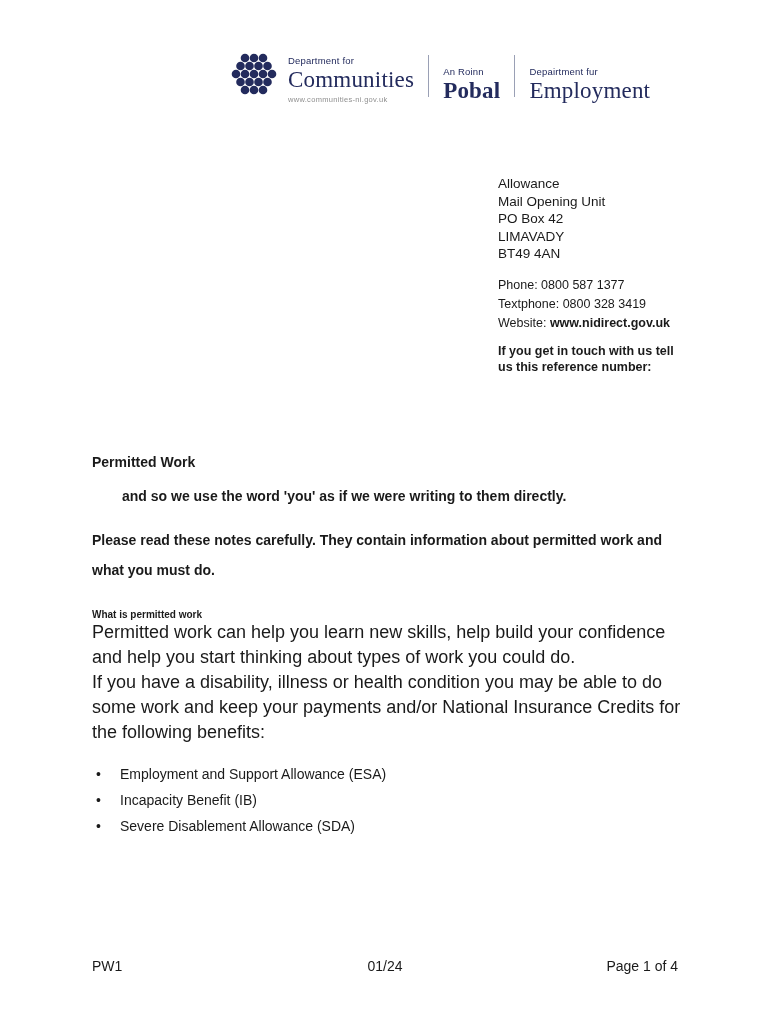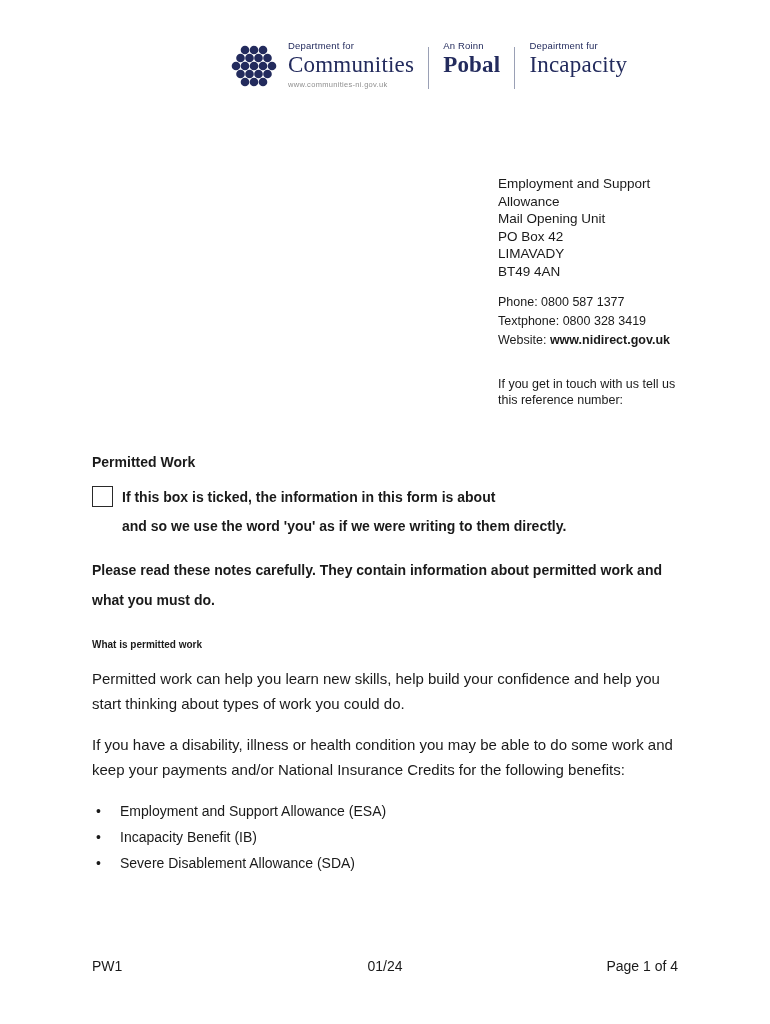--- a/index.html
+++ b/index.html
@@ -10,24 +10,24 @@
     height: 1024px;
     background: #ffffff;
     font-family: "Liberation Sans", sans-serif;
     color: #1a1a1a;
     overflow: hidden;
   }
 
   
   .logo-block {
     position: absolute;
-    top: 40px;
+    top: 48px;
     left: 230px;
     display: flex;
-    align-items: flex-start;
+    align-items: flex-end;
   }
   .crest { width: 48px; height: 56px; margin-right: 10px; flex: 0 0 auto; }
   .logo-sec { display: flex; flex-direction: column; justify-content: center; }
   .logo-small {
     font-size: 9.5px;
     color: #232b5d;
     letter-spacing: 0.2px;
     margin-bottom: 1px;
   }
   .logo-large {
@@ -52,23 +52,23 @@
     align-self: center;
   }
 
   
   .address-block { position: absolute; top: 175px; left: 498px; width: 190px; }
   .addr-line { font-size: 13.5px; line-height: 17.5px; }
   .contact-block { margin-top: 13px; }
   .contact-line { font-size: 12.5px; line-height: 19px; }
   .contact-line .bold-val { font-weight: bold; }
   .ref-note {
-    margin-top: 26px;
+    margin-top: 10px;
     font-size: 12.5px;
-    font-weight: normal;
+    font-weight: bold;
     line-height: 16px;
     width: 180px;
   }
 
   
   .body-block { position: absolute; top: 454px; left: 92px; width: 590px; }
   .doc-title { font-size: 14px; font-weight: bold; margin-bottom: 18px; }
   .checkbox-row { display: flex; align-items: flex-start; }
   .checkbox {
     width: 21px;
@@ -85,21 +85,21 @@
     font-weight: bold;
     margin: 11px 0 0 30px;
   }
   .para-bold {
     font-size: 14px;
     font-weight: bold;
     line-height: 30px;
     margin-top: 21px;
   }
   .section-heading { font-size: 10px; font-weight: bold; margin-top: 24px; }
-  .para { font-size: 15px; line-height: 25px; margin-top: 16px; }
+  .para { font-size: 18px; line-height: 25px; }
   .bullet-list { list-style: none; margin-top: 16px; }
   .bullet-item {
     position: relative;
     font-size: 14px;
     line-height: 26px;
     padding-left: 28px;
   }
   .bullet-item::before {
     content: "\2022";
     position: absolute;
@@ -159,26 +159,25 @@
       <div class="logo-url">www.communities-ni.gov.uk</div>
     </div>
     <div class="logo-div"></div>
     <div class="logo-sec">
       <div class="logo-small">An Roinn</div>
       <div class="logo-large bold">Pobal</div>
     </div>
     <div class="logo-div"></div>
     <div class="logo-sec">
       <div class="logo-small">Depairtment fur</div>
-      <div class="logo-large">Incapacity</div>
+      <div class="logo-large">Employment</div>
     </div>
   </header>
 
   <section class="address-block">
-    <div class="addr-line">Employment and Support</div>
     <div class="addr-line">Allowance</div>
     <div class="addr-line">Mail Opening Unit</div>
     <div class="addr-line">PO Box 42</div>
     <div class="addr-line">LIMAVADY</div>
     <div class="addr-line">BT49 4AN</div>
 
     <div class="contact-block">
       <div class="contact-line">
         <span>Phone:</span>
         <span>0800 587 1377</span>
@@ -192,24 +191,20 @@
         <span class="bold-val">www.nidirect.gov.uk</span>
       </div>
     </div>
 
     <div class="ref-note">If you get in touch with us tell us this reference number:</div>
   </section>
 
   <main class="body-block">
     <div class="doc-title">Permitted Work</div>
 
-    <div class="checkbox-row">
-      <span class="checkbox"></span>
-      <span class="checkbox-text">If this box is ticked, the information in this form is about</span>
-    </div>
     <div class="checkbox-line2">and so we use the word 'you' as if we were writing to them directly.</div>
 
     <p class="para-bold">Please read these notes carefully. They contain information about permitted work and what you must do.</p>
 
     <div class="section-heading">What is permitted work</div>
 
     <p class="para">Permitted work can help you learn new skills, help build your confidence and help you start thinking about types of work you could do.</p>
     <p class="para">If you have a disability, illness or health condition you may be able to do some work and keep your payments and/or National Insurance Credits for the following benefits:</p>
 
     <ul class="bullet-list">

